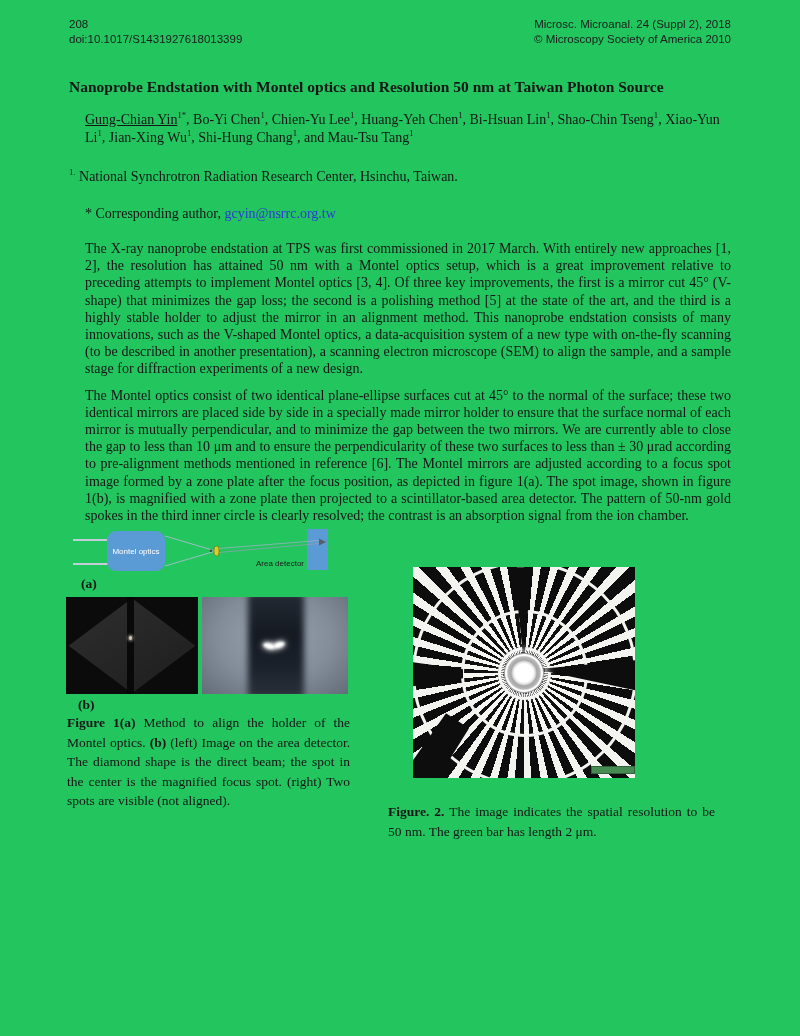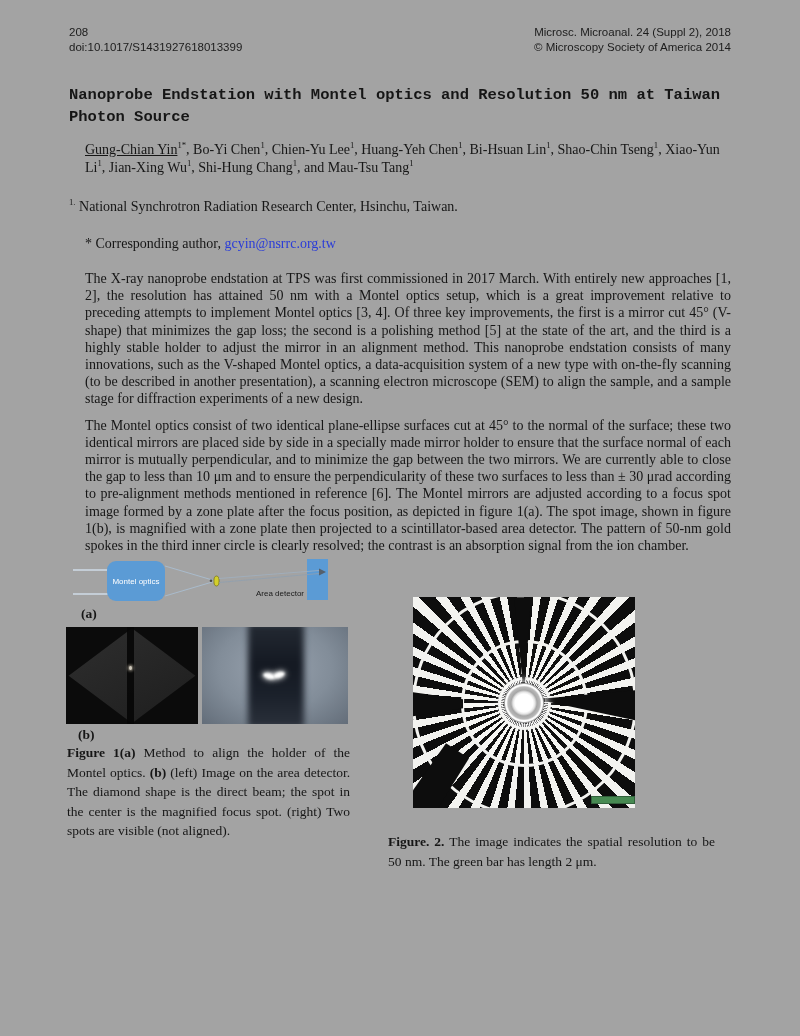--- a/index.html
+++ b/index.html
@@ -1,24 +1,24 @@
 <!DOCTYPE html>
 <html><head>
 <meta charset="utf-8">
 <style>
   html,body{margin:0;padding:0;background:#ffffff;}
   body{width:800px;height:1036px;font-family:"Liberation Serif","DejaVu Serif",serif;color:#161616;}
-  .page{position:relative;width:800px;height:1036px;box-sizing:border-box;padding:25px 69px 0 69px;overflow:hidden;background:#a3a3a3;}
+  .page{position:relative;width:800px;height:1036px;box-sizing:border-box;padding:17px 69px 0 69px;overflow:hidden;background:#22c55e;}
 
   
   .hdr{display:flex;justify-content:space-between;font-family:"Liberation Sans","DejaVu Sans",sans-serif;font-size:11.5px;line-height:15px;color:#1c1c1c;}
   .hdr-right{text-align:right;}
 
   
-  .title{font-size:15.5px;line-height:22px;font-weight:bold;margin:29px 0 0 0;font-family:Liberation Mono, monospace;}
+  .title{font-size:15.5px;line-height:22px;font-weight:bold;margin:29px 0 0 0;}
   .authors{font-size:14px;line-height:17.5px;margin:13px 0 0 16px;}
   .authors .u{text-decoration:underline;}
   sup{font-size:62%;line-height:0;}
   .affil{font-size:14px;line-height:21px;margin:20px 0 8px 0;}
   .corr{font-size:14px;line-height:21px;margin:16px;}
   .email{color:#2a3cd8;text-decoration:none;cursor:pointer;}
 
   
   .body-par{font-size:14px;line-height:17.2px;text-align:justify;margin:15px 0 0 16px;}
   .body-par + .body-par{margin-top:9px;}
@@ -77,21 +77,21 @@
 
 <div class="page">
 
   <header class="hdr">
     <div class="hdr-left">
       <div>208</div>
       <div>doi:10.1017/S1431927618013399</div>
     </div>
     <div class="hdr-right">
       <div>Microsc. Microanal. 24 (Suppl 2), 2018</div>
-      <div>© Microscopy Society of America 2014</div>
+      <div>© Microscopy Society of America 2010</div>
     </div>
   </header>
 
   <h1 class="title">Nanoprobe Endstation with Montel optics and Resolution 50 nm at Taiwan Photon Source</h1>
 
   <p class="authors"><span class="u">Gung-Chian Yin</span><sup>1*</sup>, <span>Bo-Yi Chen</span><sup>1</sup>, <span>Chien-Yu Lee</span><sup>1</sup>, <span>Huang-Yeh Chen</span><sup>1</sup>, <span>Bi-Hsuan Lin</span><sup>1</sup>, <span>Shao-Chin Tseng</span><sup>1</sup>, <span>Xiao-Yun Li</span><sup>1</sup>, <span>Jian-Xing Wu</span><sup>1</sup>, <span>Shi-Hung Chang</span><sup>1</sup>, and <span>Mau-Tsu Tang</span><sup>1</sup></p>
 
   <p class="affil"><sup>1.</sup><span> National Synchrotron Radiation Research Center, Hsinchu, Taiwan.</span></p>
 
   <p class="corr"><span>* Corresponding author, </span><a class="email" href="#">gcyin@nsrrc.org.tw</a></p>

